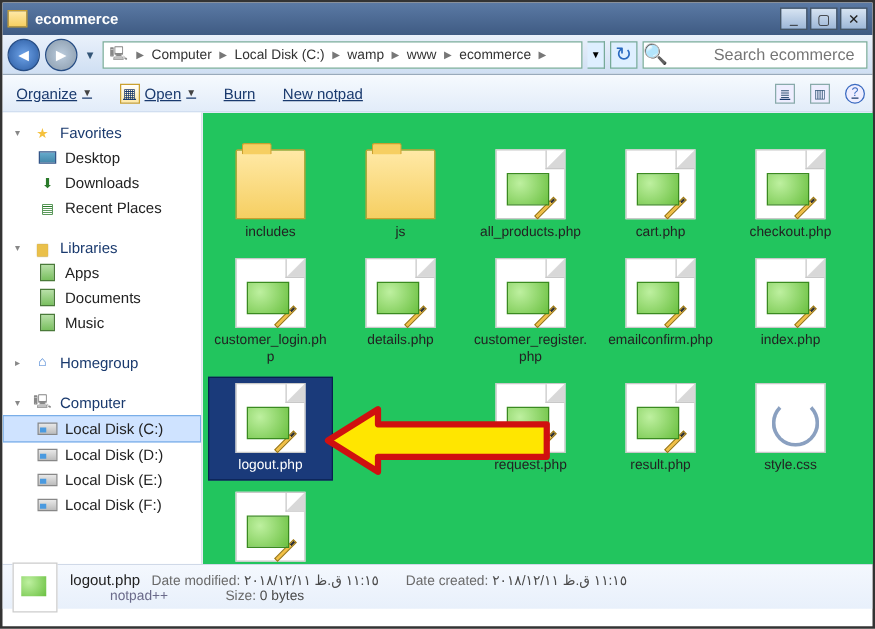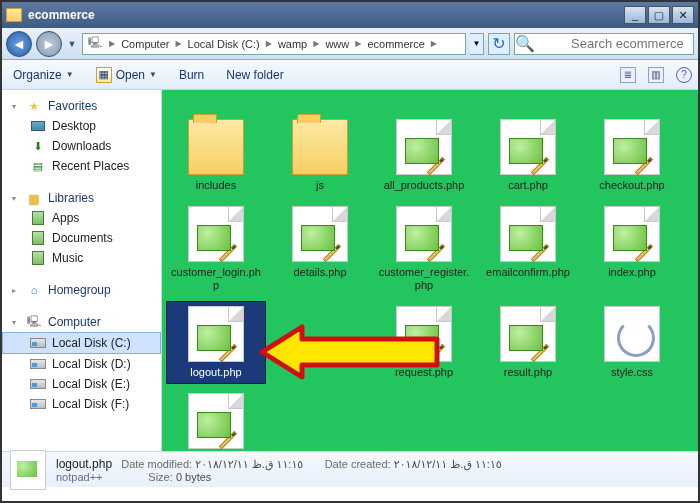--- a/index.html
+++ b/index.html
@@ -17,21 +17,21 @@
   .addressbar { flex:1; height:22px; background:#fff; border:1px solid #7a9; display:flex; align-items:center; font-size:11px; color:#333; overflow:hidden; }
   .addressbar .seg { padding: 0 4px; border:none; display:flex; align-items:center; gap:3px; white-space:nowrap; }
   .addressbar .chev { color:#777; font-size:8px; padding:0 2px; }
   .addressbar .end { flex:1; }
   .addr-refresh { width:22px; height:22px; background:#deefff; border:1px solid #7a9; display:flex; align-items:center; justify-content:center; }
   .addr-refresh-dd { width:14px; height:22px; background:#deefff; border:1px solid #7a9; border-left:none; display:flex; align-items:center; justify-content:center; font-size:8px; }
   .searchbox { width: 180px; height:22px; background:#fff; border:1px solid #7a9; display:flex; align-items:center; }
   .searchbox .mag { width:18px; text-align:center; color:#4a7; }
   .searchbox input { border:none; outline:none; font-size:13px; flex:1; color:#666; background:transparent;margin-left:36px; }
   
-  .cmdbar { height: 30px; background: linear-gradient(#f6fafe,#e2ecf9); border-bottom:1px solid #c4d5eb; display:flex; align-items:center; padding: 0 6px; gap: 12px; font-size:12px; color:#1a3a6e; }
+  .cmdbar { height: 30px; background: linear-gradient(#f6fafe,#e2ecf9); border-bottom:1px solid #c4d5eb; display:flex; align-items:center; padding: 0 6px; gap: 12px; font-size:12px; color:#1a3a6e;text-decoration:underline; }
   .cmdbar .cmd { display:flex; align-items:center; gap:4px; padding:2px 4px; border:1px solid transparent; border-radius:2px; }
   .cmd .dd { font-size:8px; color:#444; }
   .cmdbar .spacer { flex:1; }
   .cmd-icon { width:16px; height:16px; border:1px solid #8aa; display:flex; align-items:center; justify-content:center; font-size:10px; color:#357; background:#eef; }
   
   .main { display:flex; height: calc(100% - 26px - 32px - 30px - 50px); }
   .navpane { width: 160px; border-right:1px solid #d0d9e8; background:#fff; overflow-y:auto; font-size:12px; padding: 6px 0; }
   .np-header { display:flex; align-items:center; gap:6px; padding: 2px 10px; color:#1a3a6e; }
   .np-header .expand-icon { width:8px; height:8px; font-size:8px; color:#888; }
   .np-item { display:flex; align-items:center; gap:6px; padding: 2px 4px 2px 28px; color:#222; }
@@ -124,21 +124,21 @@
     </div>
   <div class="cmd">
       <span class="ic" style="background:linear-gradient(#fff,#ffe9a6);border:1px solid #caa030;">▦</span>
       <span>Open</span> 
       <span class="dd">▼</span>
     </div>
   <div class="cmd">
       <span>Burn</span>
     </div>
   <div class="cmd">
-      <span>New folder</span>
+      <span>New notpad</span>
     </div>
   <div class="spacer"></div>
   <div class="cmd-icon">≣</div>
   <div class="cmd-icon">▥</div>
   <div class="cmd-icon" style="color:#3a6ac0;border-color:#3a6ac0;border-radius:50%;">?</div>
 </div>
 
 <div class="main">
 
   <div class="navpane">
@@ -321,18 +321,18 @@
 
 <div class="detailspane">
   <div class="dp-icon"></div>
   <div>
     <div><span class="dp-fn">logout.php</span>
       &nbsp;&nbsp;<span class="dp-k">Date modified:</span>
       <span>١١:١٥ ق.ظ ٢٠١٨/١٢/١١</span>
       &nbsp;&nbsp;&nbsp;&nbsp;&nbsp;&nbsp;<span class="dp-k">Date created:</span>
       <span>١١:١٥ ق.ظ ٢٠١٨/١٢/١١</span>
     </div>
-    <div><span style="color:#6a6a8a;">notpad++</span>
+    <div><span style="color:#6a6a8a;margin-left:32px;">notpad++</span>
       &nbsp;&nbsp;&nbsp;&nbsp;&nbsp;&nbsp;&nbsp;&nbsp;&nbsp;&nbsp;&nbsp;&nbsp;&nbsp;&nbsp;<span class="dp-k">Size:</span>
       <span>0 bytes</span>
     </div>
   </div>
 </div>
 
 </body></html>

